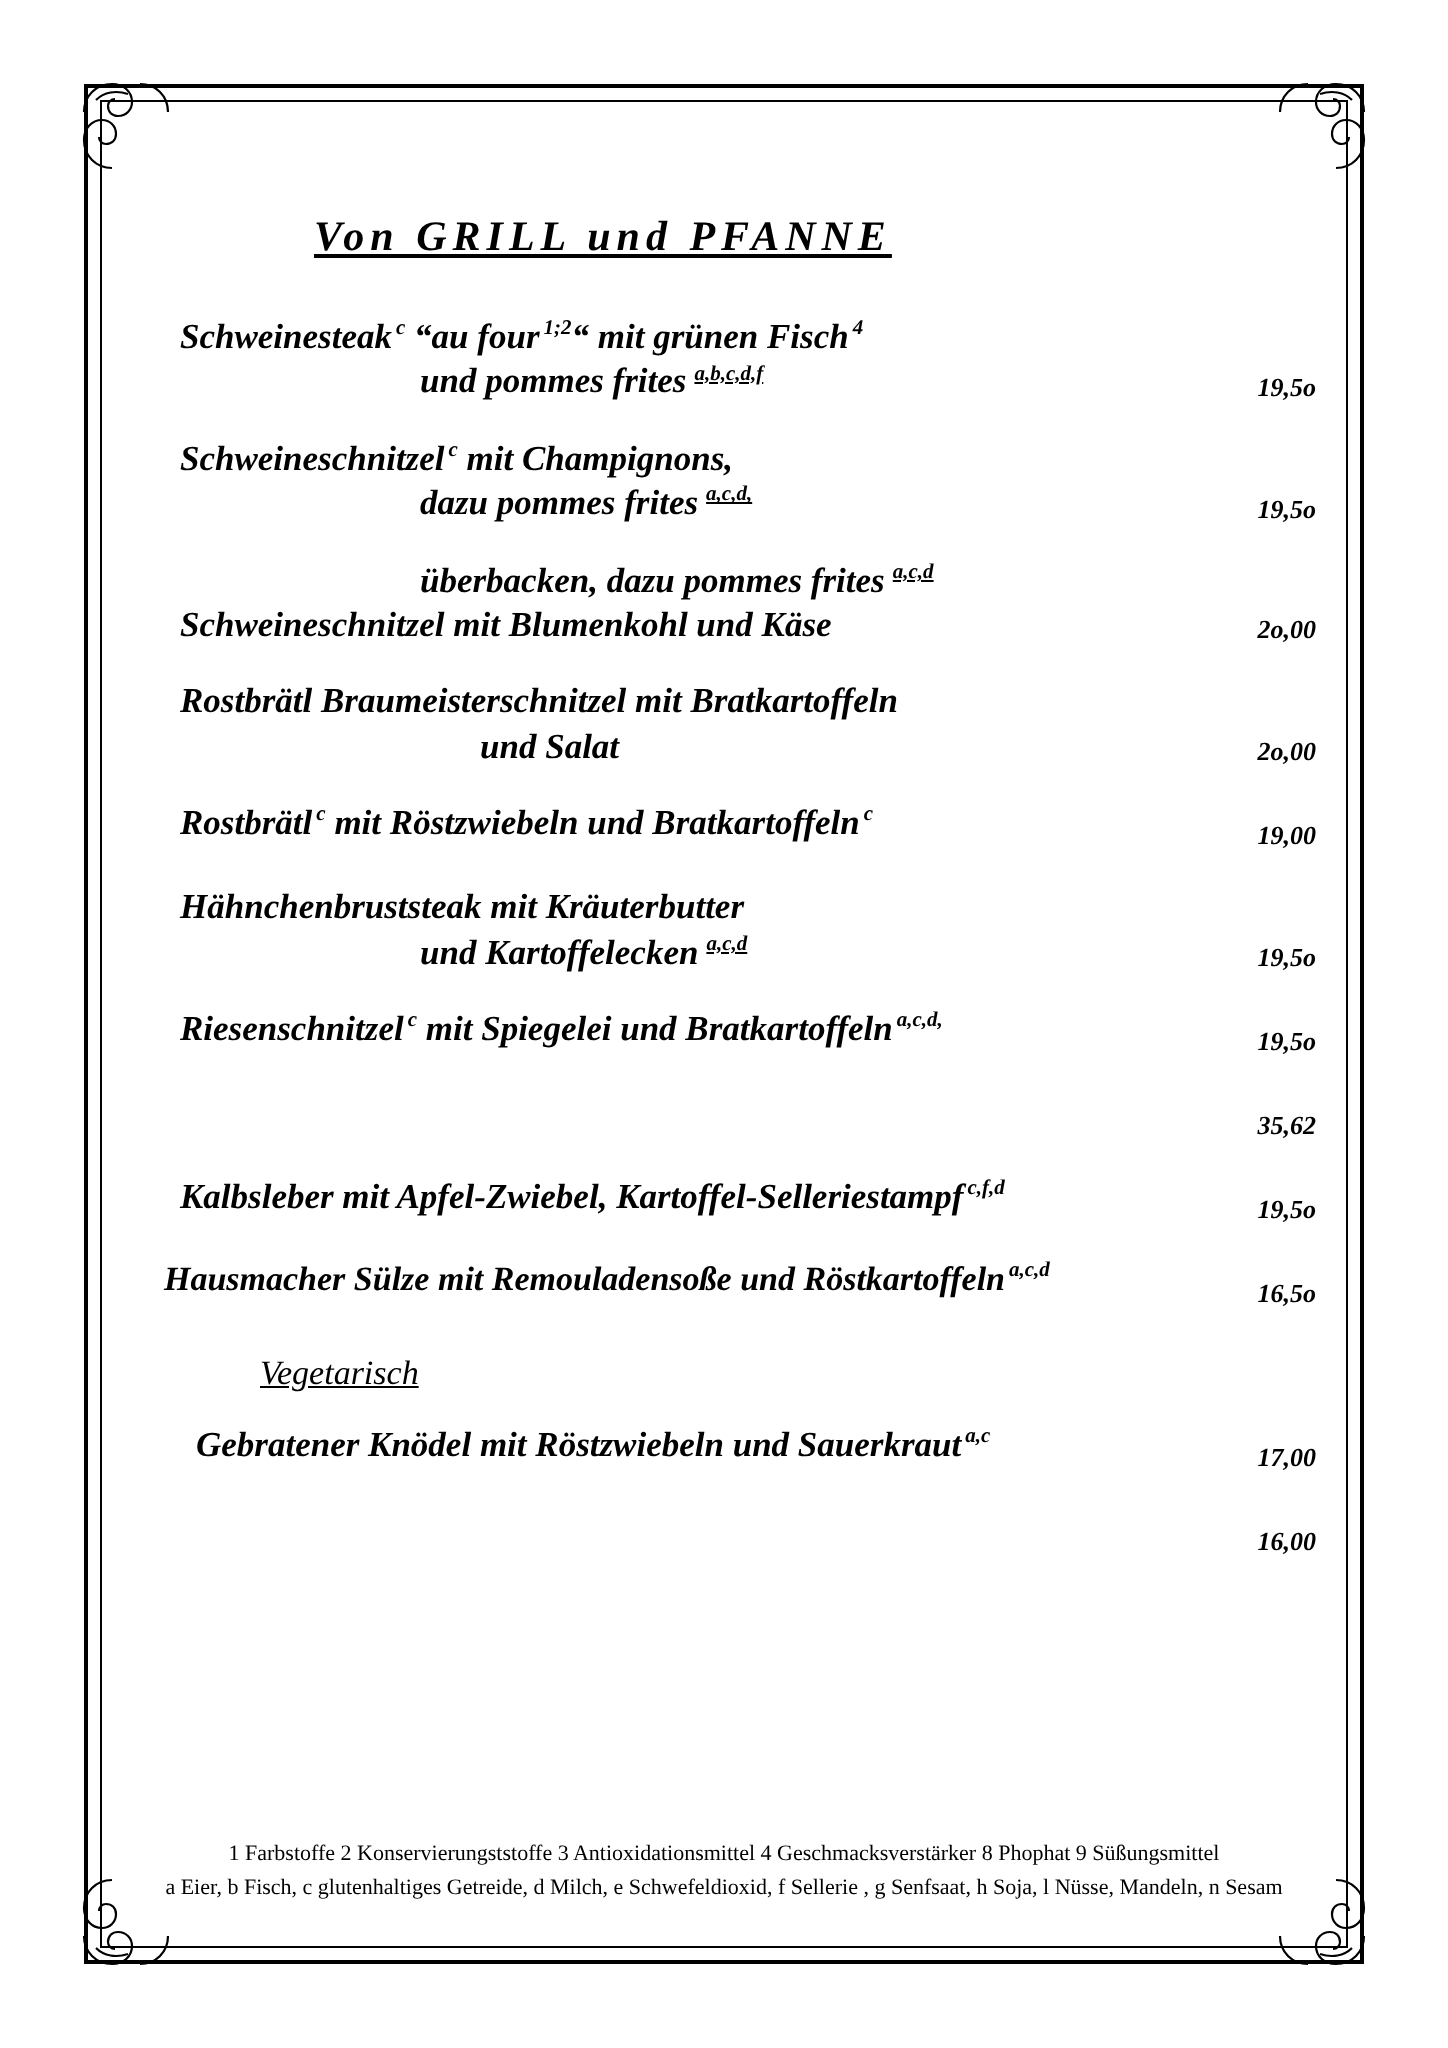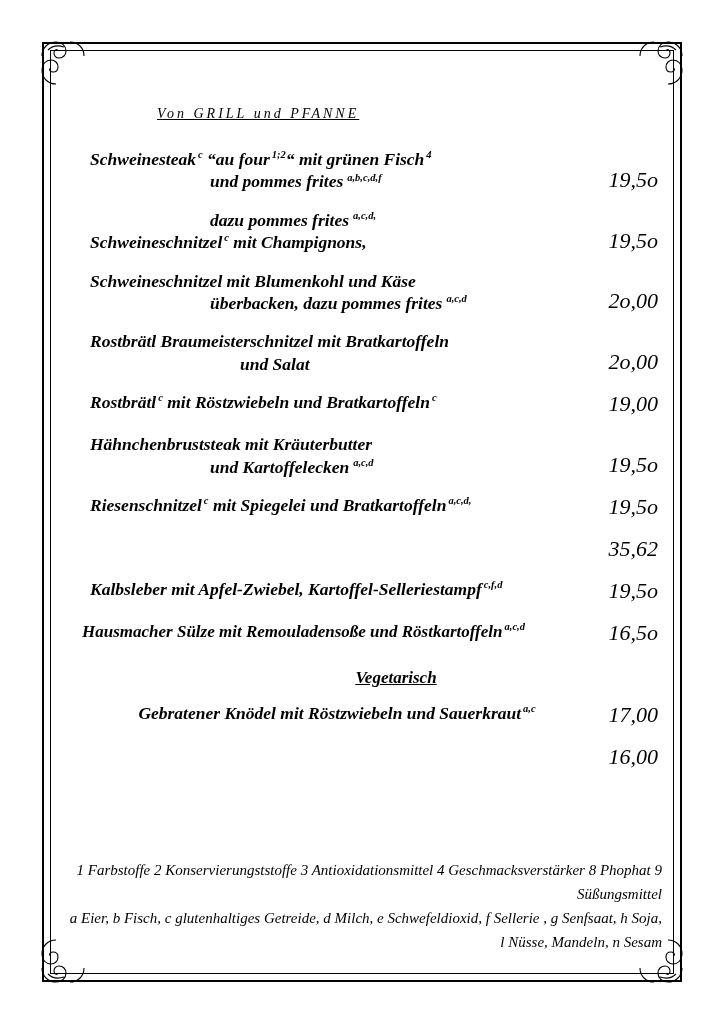--- a/index.html
+++ b/index.html
@@ -50,22 +50,22 @@
   .content {
     position: absolute;
     left: 62px;
     top: 62px;
     right: 62px;
     bottom: 62px;
   }
 
   .section-title {
     font-style: italic;
-    font-weight: normal;
-    font-size: 14px;
+    font-weight: bold;
+    font-size: 21px;
     letter-spacing: 3px;
     text-decoration: underline;
     margin: 44px 0 0 95px;
   }
 
   .menu {
     margin-top: 26px;
   }
 
   .item {
@@ -83,61 +83,59 @@
     line-height: 1.28;
     white-space: nowrap;
   }
   .line.l1 { text-align: left; }
   .line.l2 { text-align: left; }
   .price {
     position: absolute;
     right: 4px;
     bottom: 0;
     font-style: italic;
-    font-weight: normal;
-    font-size: 22px;
+    font-weight: bold;
+    font-size: 13px;
     white-space: nowrap;
   }
   sup.alg {
     font-style: italic;
     font-weight: bold;
     font-size: 10.5px;
     vertical-align: super;
     margin-left: 2px;
   }
   span.alg-inline {
     font-style: italic;
     font-weight: bold;
     font-size: 10.5px;
     vertical-align: super;
     margin-left: 4px;
+    text-decoration: underline;
   }
 
   .subheading {
     font-style: italic;
-    font-weight: bold;
+    font-weight: normal;
     font-size: 17px;
     text-decoration: underline;
     margin: 22px 0 14px 8px;
-    text-align: center;
   }
 
   .footnotes {
     position: absolute;
     left: 0;
     right: 0;
     bottom: 8px;
     text-align: center;
   }
   .fn-line {
-    font-style: italic;
-    font-size: 15px;
+    font-size: 11px;
     line-height: 1.6;
     color: #000;
-    text-align: right;
   }
 
   
   .ind-0 { padding-left: 28px; }
   .ind-2 { padding-left: 120px; }
   .ind-3 { padding-left: 150px; }
   .ind-4 { padding-left: 60px; }
 </style>
 </head>
 <body>
@@ -189,30 +187,30 @@
       <div class="item">
         <div class="item-lines ind-0">
           <div class="line l1"><span>Schweinesteak</span><sup class="alg">c</sup> <span>“au four</span><sup class="alg">1;2</sup><span>“  mit grünen Fisch</span><sup class="alg">4</sup></div>
           <div class="line l2 ind-2"><span>und pommes frites</span><span class="alg-inline">a,b,c,d,f</span></div>
         </div>
         <div class="price">19,5o</div>
       </div>
 
       <div class="item">
         <div class="item-lines ind-0">
+          <div class="line l1"><span>Schweineschnitzel</span><sup class="alg">c</sup> <span>mit  Champignons,</span></div>
           <div class="line l2 ind-2"><span>dazu pommes frites</span><span class="alg-inline">a,c,d,</span></div>
-          <div class="line l1"><span>Schweineschnitzel</span><sup class="alg">c</sup> <span>mit  Champignons,</span></div>
-        </div>
-        <div class="price">19,5o</div>
-      </div>
-
-      <div class="item">
-        <div class="item-lines ind-0">
+        </div>
+        <div class="price">19,5o</div>
+      </div>
+
+      <div class="item">
+        <div class="item-lines ind-0">
+          <div class="line l2 ind-2"><span>überbacken, dazu pommes frites</span><span class="alg-inline">a,c,d</span></div>
           <div class="line l1"><span>Schweineschnitzel mit Blumenkohl und Käse</span></div>
-          <div class="line l2 ind-2"><span>überbacken, dazu pommes frites</span><span class="alg-inline">a,c,d</span></div>
         </div>
         <div class="price">2o,00</div>
       </div>
 
       <div class="item">
         <div class="item-lines ind-0">
           <div class="line l1"><span>Rostbrätl Braumeisterschnitzel mit Bratkartoffeln</span></div>
           <div class="line l2 ind-3"><span>und Salat</span></div>
         </div>
         <div class="price">2o,00</div>
@@ -255,21 +253,21 @@
         <div class="item-lines" style="margin-right:74px;">
           <div class="line l1" style="font-size:17px;margin-left:20px;"><span>Hausmacher Sülze mit Remouladensoße und Röstkartoffeln</span><sup class="alg">a,c,d</sup></div>
         </div>
         <div class="price">16,5o</div>
       </div>
 
       <div class="subheading ind-4">Vegetarisch</div>
 
       <div class="item">
         <div class="item-lines ind-0">
-          <div class="line l1" style="padding-left:8px;text-align:center;"><span>Gebratener Knödel mit Röstzwiebeln und Sauerkraut</span><sup class="alg">a,c</sup></div>
+          <div class="line l1" style="padding-left:8px;"><span>Gebratener Knödel mit Röstzwiebeln und Sauerkraut</span><sup class="alg">a,c</sup></div>
         </div>
         <div class="price">17,00</div>
       </div>
 
       <div class="item">
         <div class="price">16,00</div>
       </div>
 
     </div>
 

